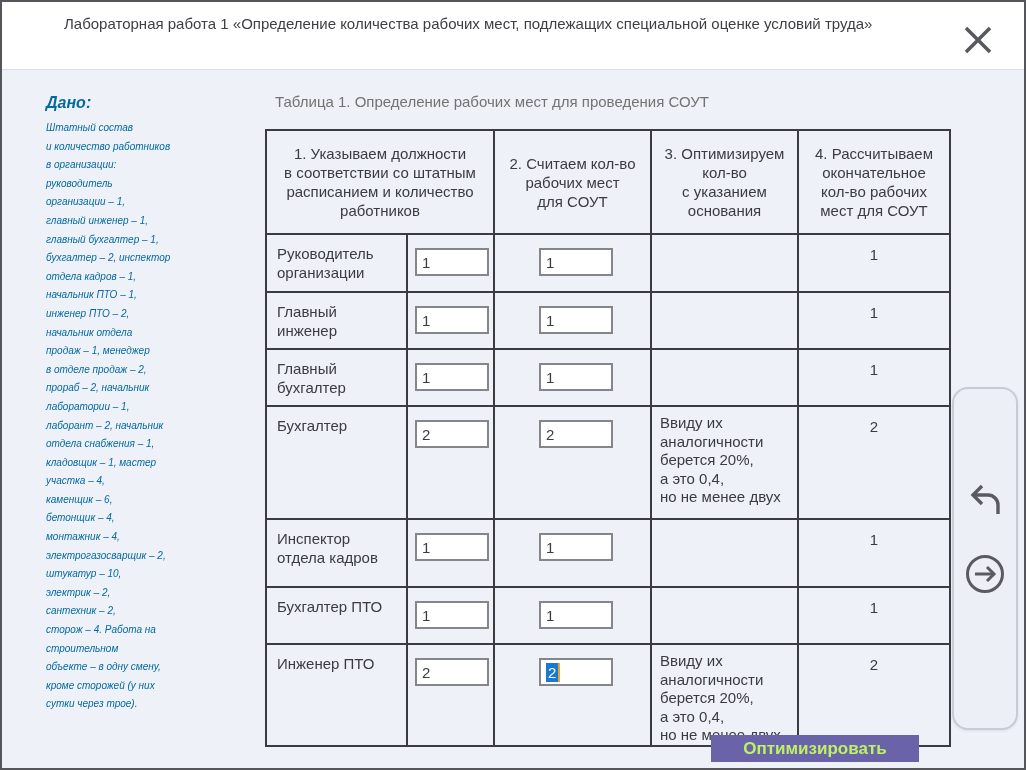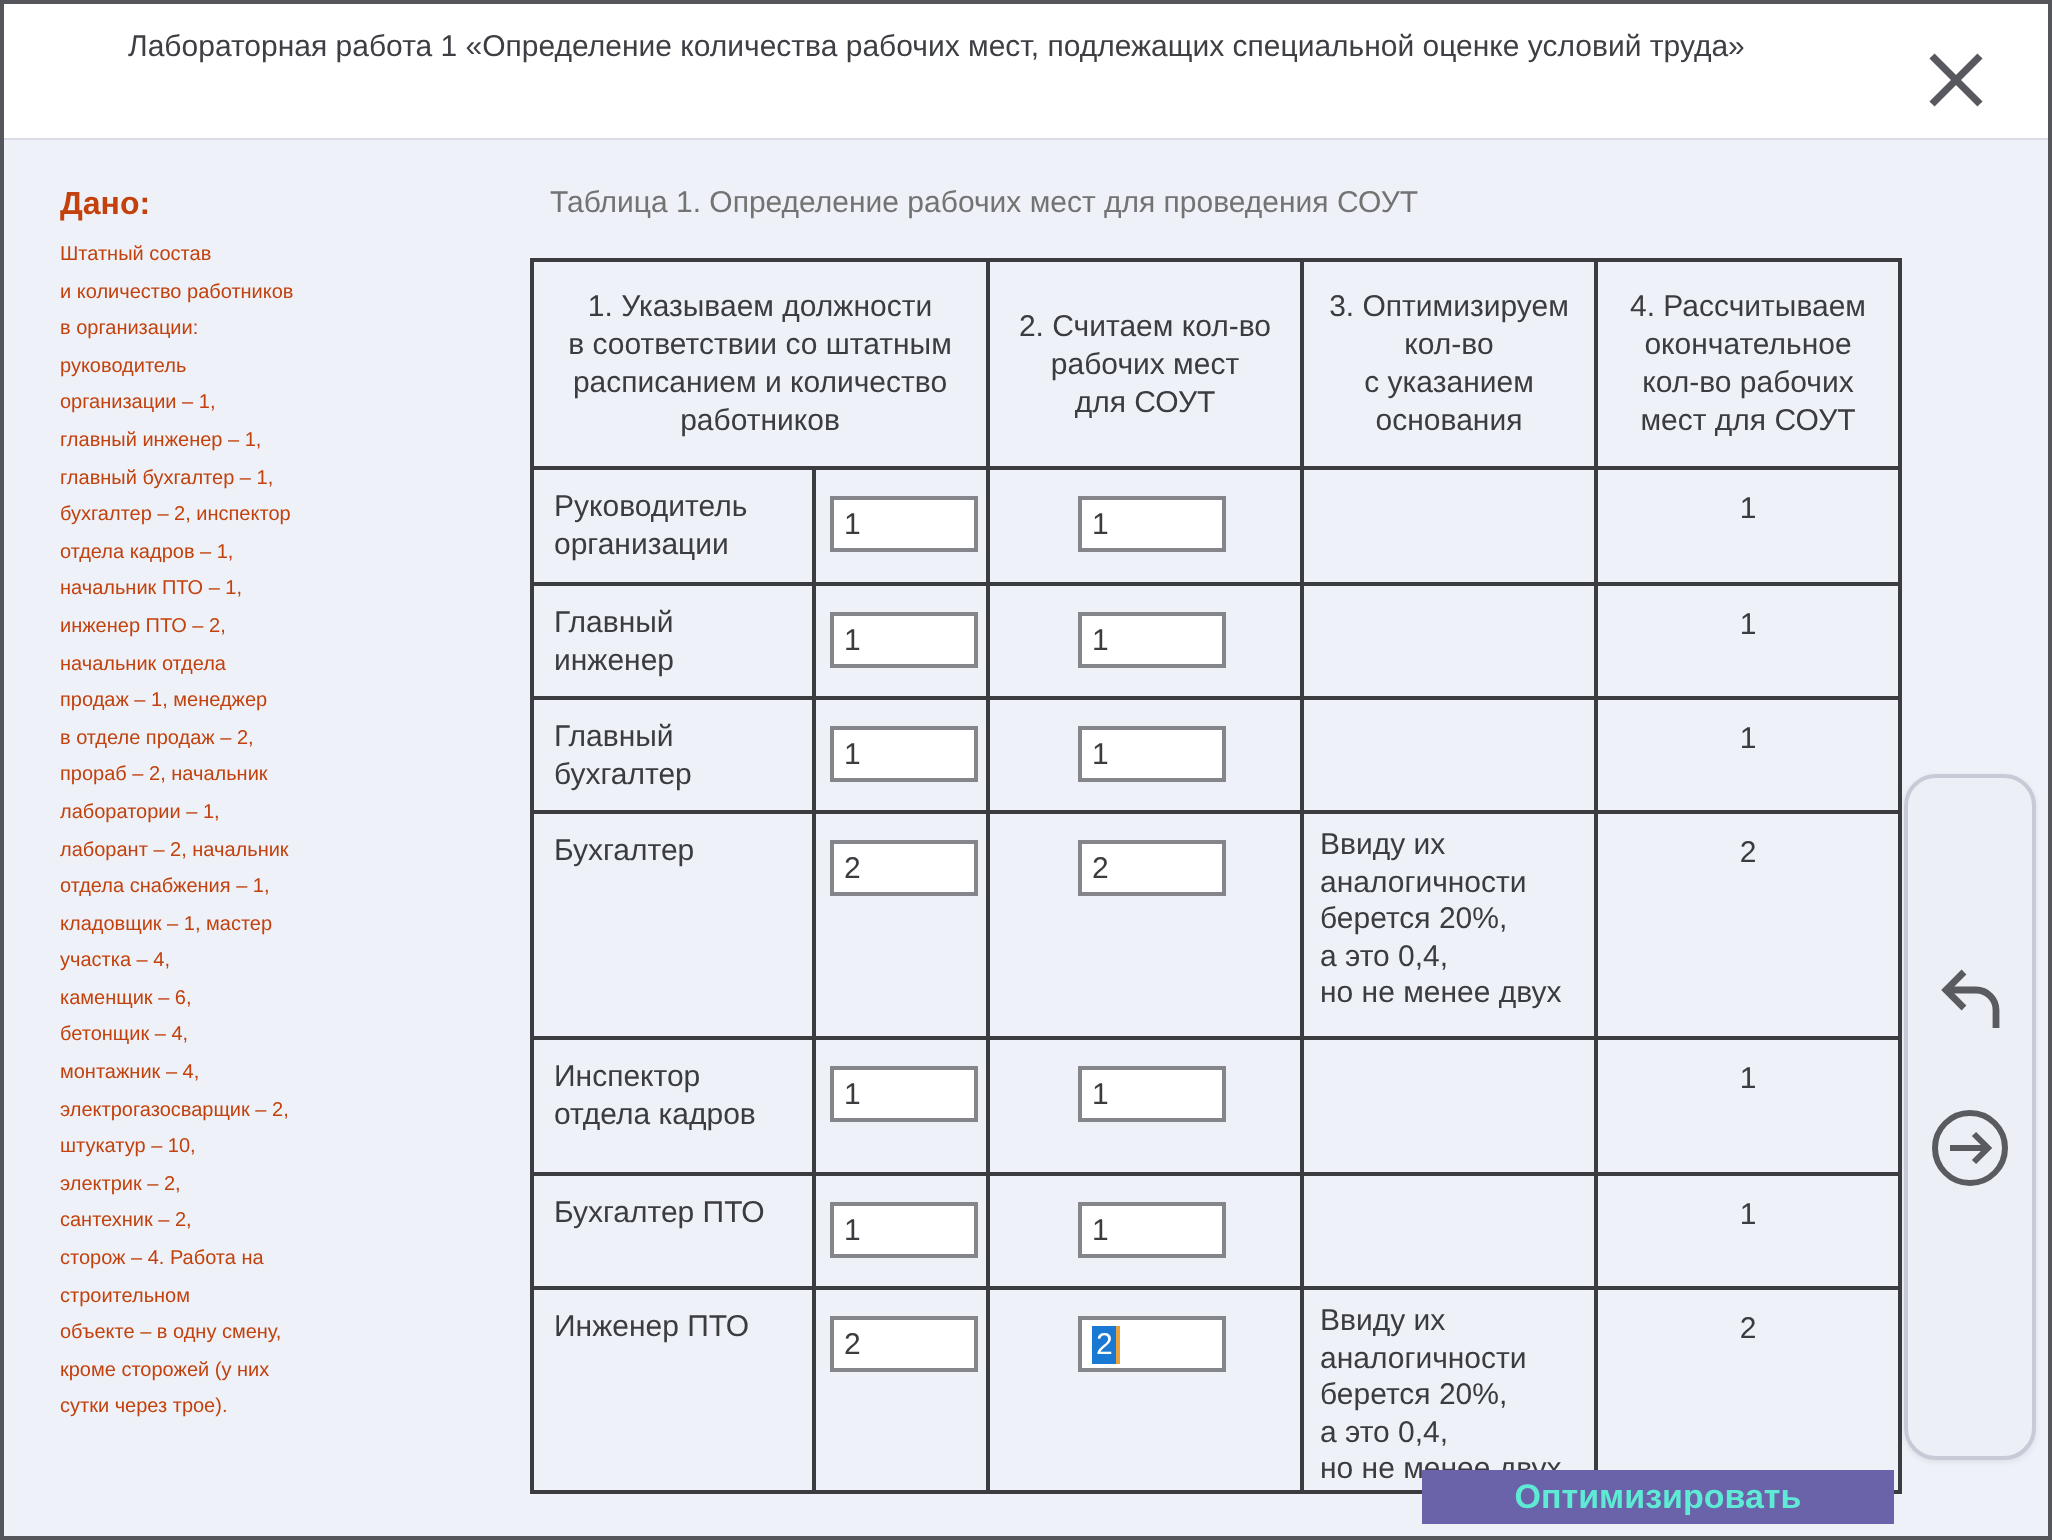--- a/index.html
+++ b/index.html
@@ -8,21 +8,21 @@
     position:relative; width:1026px; height:770px;
     background:#ffffff; border:2px solid #55565c; overflow:hidden;
   }
   
   .topbar { position:absolute; top:0; left:0; right:0; height:68px; background:#ffffff; border-bottom:1px solid #d9dce5; }
   .app-title { position:absolute; left:30px; top:13px; font-size:15px; color:#3e3f44;margin-left:32px; }
   .close-btn { position:absolute; right:27px; top:20px; width:38px; height:38px; cursor:pointer; display:flex; align-items:center; justify-content:center; background:none; border:none; }
   
   .content { position:absolute; top:68px; left:0; right:0; bottom:0; background:#eef1f8; }
   
-  .given { position:absolute; left:28px; top:24px; width:238px; color:#c2410c; }
+  .given { position:absolute; left:44px; top:24px; width:238px; color:#0369a1;font-style:italic; }
   .given-heading { font-size:16px; font-weight:bold; margin-bottom:7px; }
   .given-text { font-size:10px; line-height:18.6px; white-space:pre-line; }
   
   .main { position:absolute; left:263px; top:23px; }
   .table-caption { font-size:15px; color:#737373; margin-bottom:19px;margin-left:10px; }
   table { border-collapse:collapse; table-layout:fixed; background:transparent; }
   col.c-pos{width:141px} col.c-in1{width:87px} col.c-in2{width:157px} col.c-note{width:147px} col.c-res{width:152px}
   th, td { border:2px solid #3b3c40; color:#3b3c40; }
   thead th { height:104px; font-weight:normal; font-size:15px; line-height:19px; text-align:center; vertical-align:middle; white-space:pre-line; padding:4px 6px; }
   tbody tr:nth-child(1){height:58px} tbody tr:nth-child(2){height:57px}
@@ -37,22 +37,22 @@
   td.res  { padding:11px 0 0 0; text-align:center; }
   input.cell-input, .cell-input {
     width:74px; height:28px; border:2px solid #85868c; background:#ffffff;
     font-family:"Liberation Sans", sans-serif; font-size:15px; color:#3b3c40; padding-left:5px;
   }
   .fake-input { display:inline-flex; align-items:center; padding-left:5px; }
   .sel-text { background:#1878d2; color:#ffffff; padding:0 2px; line-height:19px; }
   .caret { display:inline-block; width:2px; height:19px; background:#e9a23b; }
   
   .optimize-btn {
-    position:absolute; left:709px; top:665px; width:236px; height:27px;
-    background:#6a63aa; border:none; color:#5eead4; font-family:"Liberation Sans", sans-serif;
+    position:absolute; left:709px; top:665px; width:208px; height:27px;
+    background:#6a63aa; border:none; color:#bef264; font-family:"Liberation Sans", sans-serif;
     font-size:17px; font-weight:bold; text-align:center; cursor:pointer; line-height:27px;
   }
   
   .side-panel {
     position:absolute; left:950px; top:317px; width:66px; height:343px;
     background:#edeff7; border:2px solid #c7cbd7; border-radius:16px;
     box-shadow:0 1px 3px rgba(0,0,0,0.08);
   }
   .panel-btn { position:absolute; left:50%; transform:translateX(-50%); background:none; border:none; cursor:pointer; padding:0; }
   .undo-btn { top:92px; }

